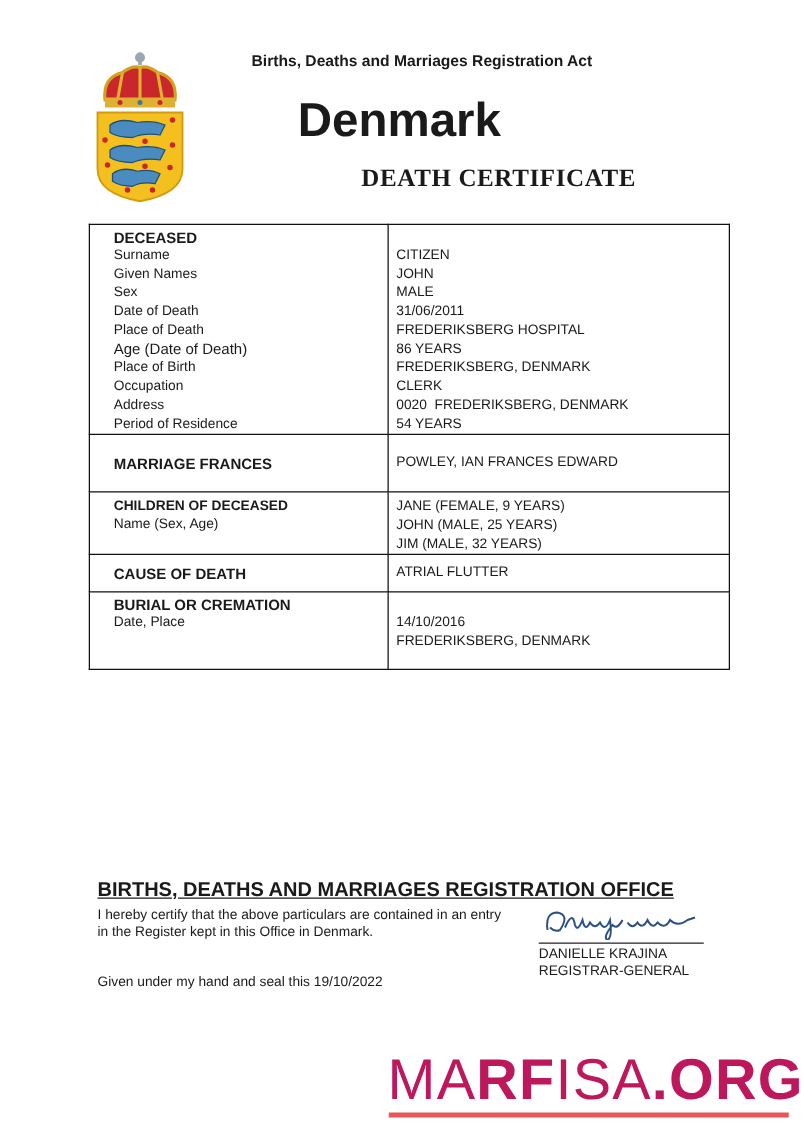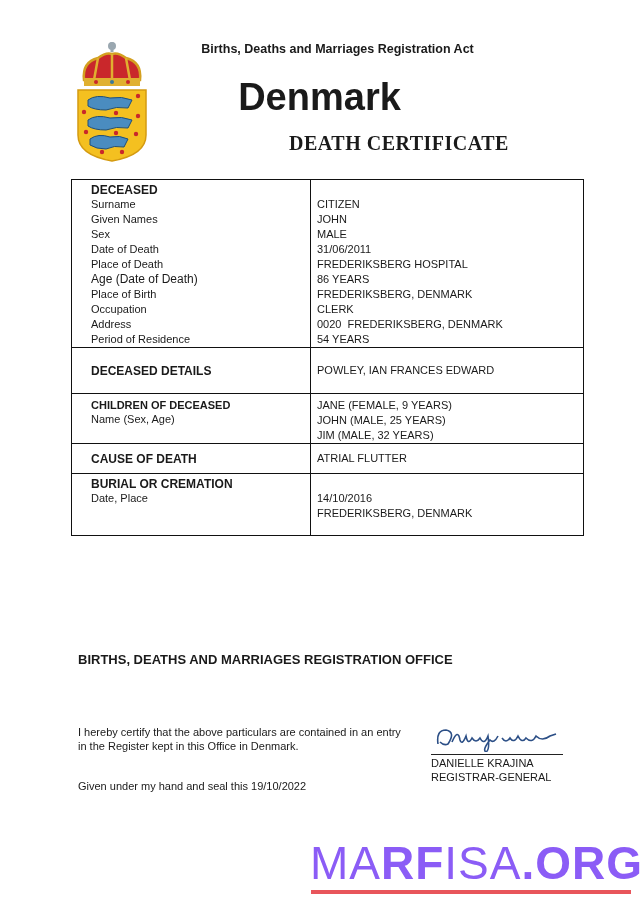--- a/index.html
+++ b/index.html
@@ -10,27 +10,27 @@
   .doc-title { left:0; width:643px; top:132px; text-align:center; font-family:"Liberation Serif", serif; font-size:20px; font-weight:bold; padding-left:155px; box-sizing:border-box; letter-spacing:0.5px; }
   .crest { left:76px; top:40px; width:72px; height:122px; }
   table.cert { position:absolute; left:71px; top:179px; width:513px; border-collapse:collapse; font-size:11px; }
   table.cert td { border:1.5px solid #111; vertical-align:top; padding:0; }
   td.lcol { width:219px; padding-left:19px !important; }
   td.rcol { padding-left:6px !important; }
   .sec { font-weight:bold; font-size:12px; line-height:14px; }
   .lbl { line-height:15px; font-size:11px; }
   .lbl.big { font-size:12px; }
   .val { line-height:15px; font-size:11px; }
-  .office { left:78px; top:652px; font-size:13px; font-weight:bold; }
+  .office { left:78px; top:704px; font-size:16px; font-weight:bold;text-decoration:underline; }
   .certify { left:78px; top:725px; font-size:11px; line-height:14px; }
   .given { left:78px; top:780px; font-size:11px; }
   .sig { left:432px; top:722px; width:132px; }
   .sigline { left:431px; top:754px; width:132px; border-top:1px solid #222; }
   .signame { left:431px; top:756px; width:132px; text-align:left; font-size:11px; line-height:14px; }
-  .wm { left:310px; top:838px; font-size:46px; color:#8b5cf6; letter-spacing:1px; line-height:50px; }
+  .wm { left:310px; top:838px; font-size:46px; color:#be185d; letter-spacing:1px; line-height:50px; }
   .wm .thin { font-weight:normal; }
   .wm .bold { font-weight:bold; }
   .wm-bar { left:311px; top:890px; width:320px; height:4px; background:#e8555b; }
 </style>
 </head>
 <body>
 
 <svg class="abs crest" viewBox="0 0 72 122">
 
   <circle cx="36" cy="6" r="4" fill="#9aa7b0"></circle>
@@ -89,21 +89,21 @@
       <div class="val">86 YEARS</div>
       <div class="val">FREDERIKSBERG, DENMARK</div>
       <div class="val">CLERK</div>
       <div class="val" style="white-space:pre;">0020  FREDERIKSBERG, DENMARK</div>
       <div class="val">54 YEARS</div>
     </td>
   </tr>
 
   <tr style="height:46px;">
     <td class="lcol" style="vertical-align:middle;">
-      <div class="sec">DECEASED DETAILS</div>
+      <div class="sec">MARRIAGE FRANCES</div>
     </td>
     <td class="rcol" style="vertical-align:middle;">
       <div class="val">POWLEY, IAN FRANCES EDWARD</div>
     </td>
   </tr>
 
   <tr style="height:48px;">
     <td class="lcol" style="padding-top:4px;">
       <div class="sec" style="font-size:11px;">CHILDREN OF DECEASED</div>
       <div class="lbl">Name (Sex, Age)</div>

